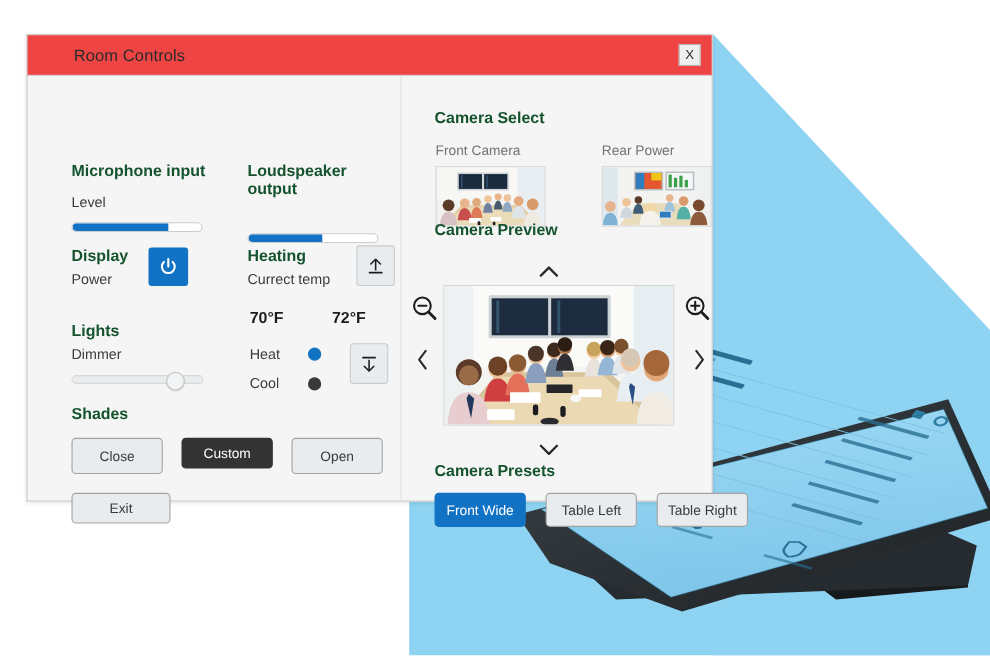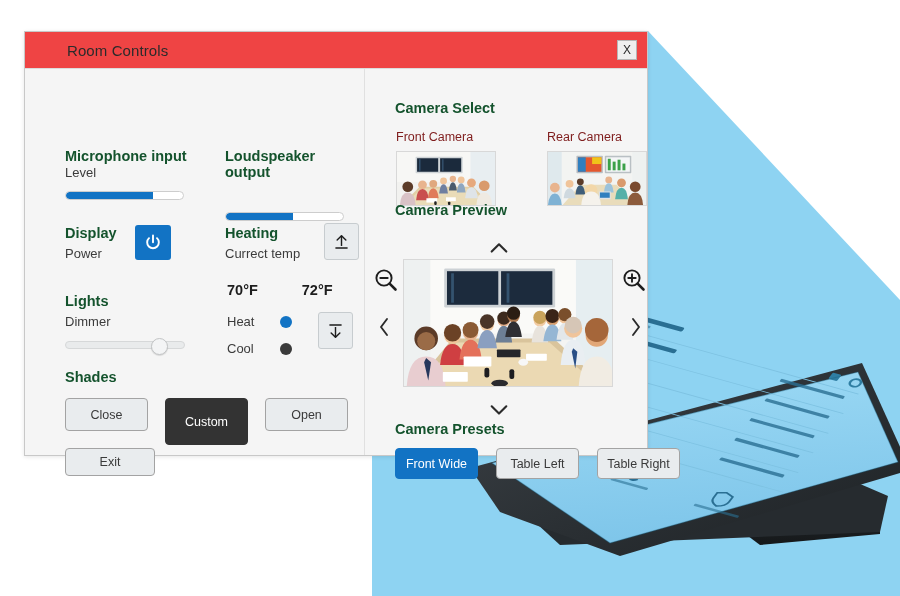--- a/index.html
+++ b/index.html
@@ -205,21 +205,21 @@
     border-color: #333333;
     color: #ffffff;
   }
   .gbtn.blue {
     background: #1273c4;
     border-color: #1273c4;
     color: #ffffff;
   }
 
   
-  .cam-label { font-size: 12.5px; color: #7f1d1d; }
+  .cam-label { font-size: 12.5px; color: #737373; }
   .cam-thumb {
     width: 100px;
     height: 55px;
     border: 1px solid #d8d8d8;
     box-sizing: border-box;
     overflow: hidden;
     cursor: pointer;
     background: #eef2f5;
   }
   #preview-frame {
@@ -340,21 +340,21 @@
     <div id="window-title">Room Controls</div>
     <div id="close-button">X</div>
   </div>
 
   <div id="panel-body">
 
     <div id="left-pane">
 
       <div style="position:absolute; left:40px; top:79px;">
         <div class="grp-title">Microphone input</div>
-        <div class="grp-sub" style="margin-top:1px;">Level</div>
+        <div class="grp-sub" style="margin-top:12px;">Level</div>
         <div class="track" style="margin-top:11px;">
           <div class="fill" id="mic-fill" style="width: 74%;"></div>
         </div>
       </div>
 
       <div style="position:absolute; left:40px; top:156px; display:flex; align-items:flex-start; gap:18px;">
         <div>
           <div class="grp-title">Display</div>
           <div class="grp-sub" style="margin-top:5px;">Power</div>
         </div>
@@ -420,21 +420,21 @@
         <div class="grp-sub" style="margin-top:5px;">Dimmer</div>
         <div class="dimmer-track" style="margin-top:12px;">
           <div class="dimmer-knob" id="dim-knob" style="left: 78%;"></div>
         </div>
       </div>
 
       <div style="position:absolute; left:40px; top:300px;">
         <div class="grp-title">Shades</div>
         <div style="display:flex; gap:17px; margin-top:13px;">
           <div class="gbtn" style="width:83px; height:33px;">Close</div>
-          <div class="gbtn dark" style="width:83px; height:47px;">Custom</div>
+          <div class="gbtn dark" style="width:83px; height:28px;">Custom</div>
           <div class="gbtn" style="width:83px; height:33px;">Open</div>
         </div>
       </div>
 
       <div class="gbtn" style="position:absolute; left:40px; top:379px; width:90px; height:28px;">Exit</div>
     </div>
 
     <div id="right-pane">
 
       <div style="position:absolute; left:30px; top:31px;">
@@ -475,21 +475,21 @@
             </g>
             <rect x="60" y="96" width="22" height="9" fill="#ffffff"></rect>
             <rect x="100" y="94" width="20" height="8" fill="#ffffff"></rect>
             <rect x="76" y="102" width="5" height="8" rx="2" fill="#222"></rect>
             <rect x="104" y="103" width="5" height="7" rx="2" fill="#222"></rect>
           </svg>
         </div>
       </div>
 
       <div style="position:absolute; left:182px; top:61px;">
-        <div class="cam-label">Rear Camera</div>
+        <div class="cam-label">Rear Power</div>
         <div class="cam-thumb" style="margin-top:7px;">
           <svg width="98" height="53" viewBox="0 0 200 110" preserveAspectRatio="none">
             <rect width="200" height="110" fill="#f3f4f2"></rect>
             <rect x="0" y="0" width="28" height="110" fill="#dfe9ed"></rect>
             <rect x="172" y="0" width="28" height="110" fill="#eef1f0"></rect>
             <rect x="58" y="8" width="54" height="36" rx="1.5" fill="#b9c0c4"></rect>
             <rect x="61" y="11" width="48" height="30" fill="#e4572e"></rect>
             <rect x="61" y="11" width="16" height="30" fill="#2f7fbf"></rect>
             <rect x="90" y="11" width="19" height="14" fill="#f0c419"></rect>
             <rect x="116" y="8" width="54" height="36" rx="1.5" fill="#b9c0c4"></rect>

